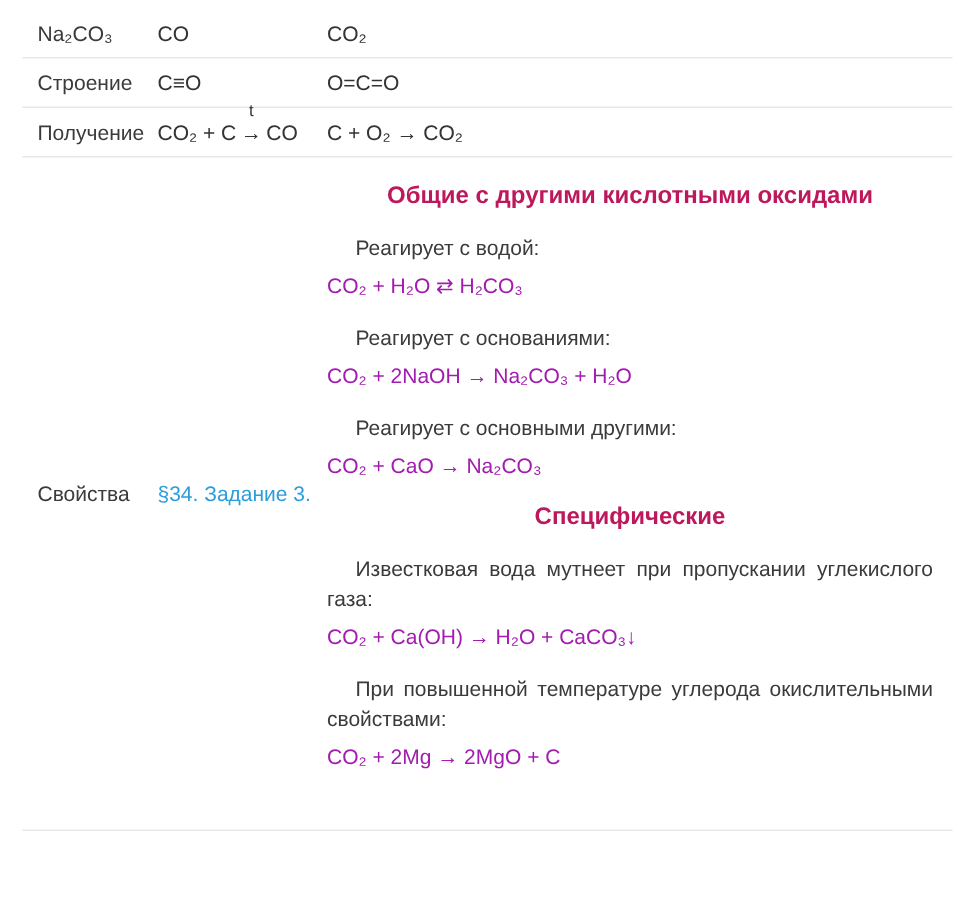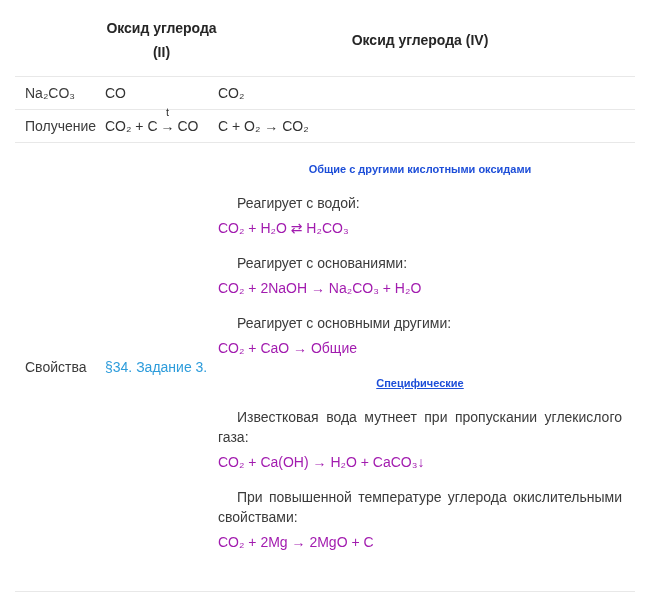--- a/index.html
+++ b/index.html
@@ -54,27 +54,27 @@
     transform: translateX(-50%);
     top: -11px;
     font-size: 11px;
     line-height: 11px;
     color: #333333;
   }
   
   td.propcell { padding: 14px 13px 24px 0; vertical-align: middle; }
   .prop-heading {
     font-weight: bold;
-    color: #1d4ed8;
-    font-size: 11px;
+    color: #be185d;
+    font-size: 16px;
     text-align: center;
     line-height: 20px;
     margin: 2px 0 14px 0;
   }
-  .prop-heading.specific { margin-top: 10px; text-decoration: underline; }
+  .prop-heading.specific { margin-top: 10px; }
   .prop-block { margin-bottom: 14px; }
   .prop-text {
     text-indent: 19px;
     text-align: justify;
     line-height: 20px;
     margin: 0 0 5px 0;
   }
   .prop-formula { line-height: 21px; color: #a21caf; }
   .link {
     color: #2d9cdb;
@@ -87,32 +87,32 @@
 <body>
 
 <table class="cmp">
   <colgroup>
       <col class="c1">
       <col class="c2">
       <col class="c3">
     </colgroup>
 
   <tbody>
-      <tr class="head">
-    <td></td>
-    <td>Оксид углерода (II)</td>
-    <td class="c3h">Оксид углерода (IV)</td>
-  </tr>
 
   <tr>
     <td class="rowlabel">Na₂CO₃</td>
     <td class="col2 formula">CO</td>
     <td class="col3 formula">CO₂</td>
   </tr>
 
+  <tr>
+    <td class="rowlabel">Строение</td>
+    <td class="col2 formula">C≡O</td>
+    <td class="col3 formula">O=C=O</td>
+  </tr>
 
   <tr>
     <td class="rowlabel">Получение</td>
     <td class="col2 formula"><span>CO₂ + C</span><span class="tarrow"><span class="over">t</span><span>→</span></span><span>CO</span></td>
     <td class="col3 formula">C + O₂ → CO₂</td>
   </tr>
 
   <tr>
     <td class="rowlabel">Свойства</td>
     <td class="col2">
@@ -126,21 +126,21 @@
         <div class="prop-formula">CO₂ + H₂O ⇄ H₂CO₃</div>
       </div>
 
       <div class="prop-block">
         <div class="prop-text">Реагирует с основаниями:</div>
         <div class="prop-formula">CO₂ + 2NaOH → Na₂CO₃ + H₂O</div>
       </div>
 
       <div class="prop-block">
         <div class="prop-text">Реагирует с основными другими:</div>
-        <div class="prop-formula">CO₂ + CaO → Общие</div>
+        <div class="prop-formula">CO₂ + CaO → Na₂CO₃</div>
       </div>
 
       <div class="prop-heading specific">Специфические</div>
 
       <div class="prop-block">
         <div class="prop-text">Известковая вода мутнеет при пропускании углекислого газа:</div>
         <div class="prop-formula">CO₂ + Ca(OH) → H₂O + CaCO₃↓</div>
       </div>
 
       <div class="prop-block">

